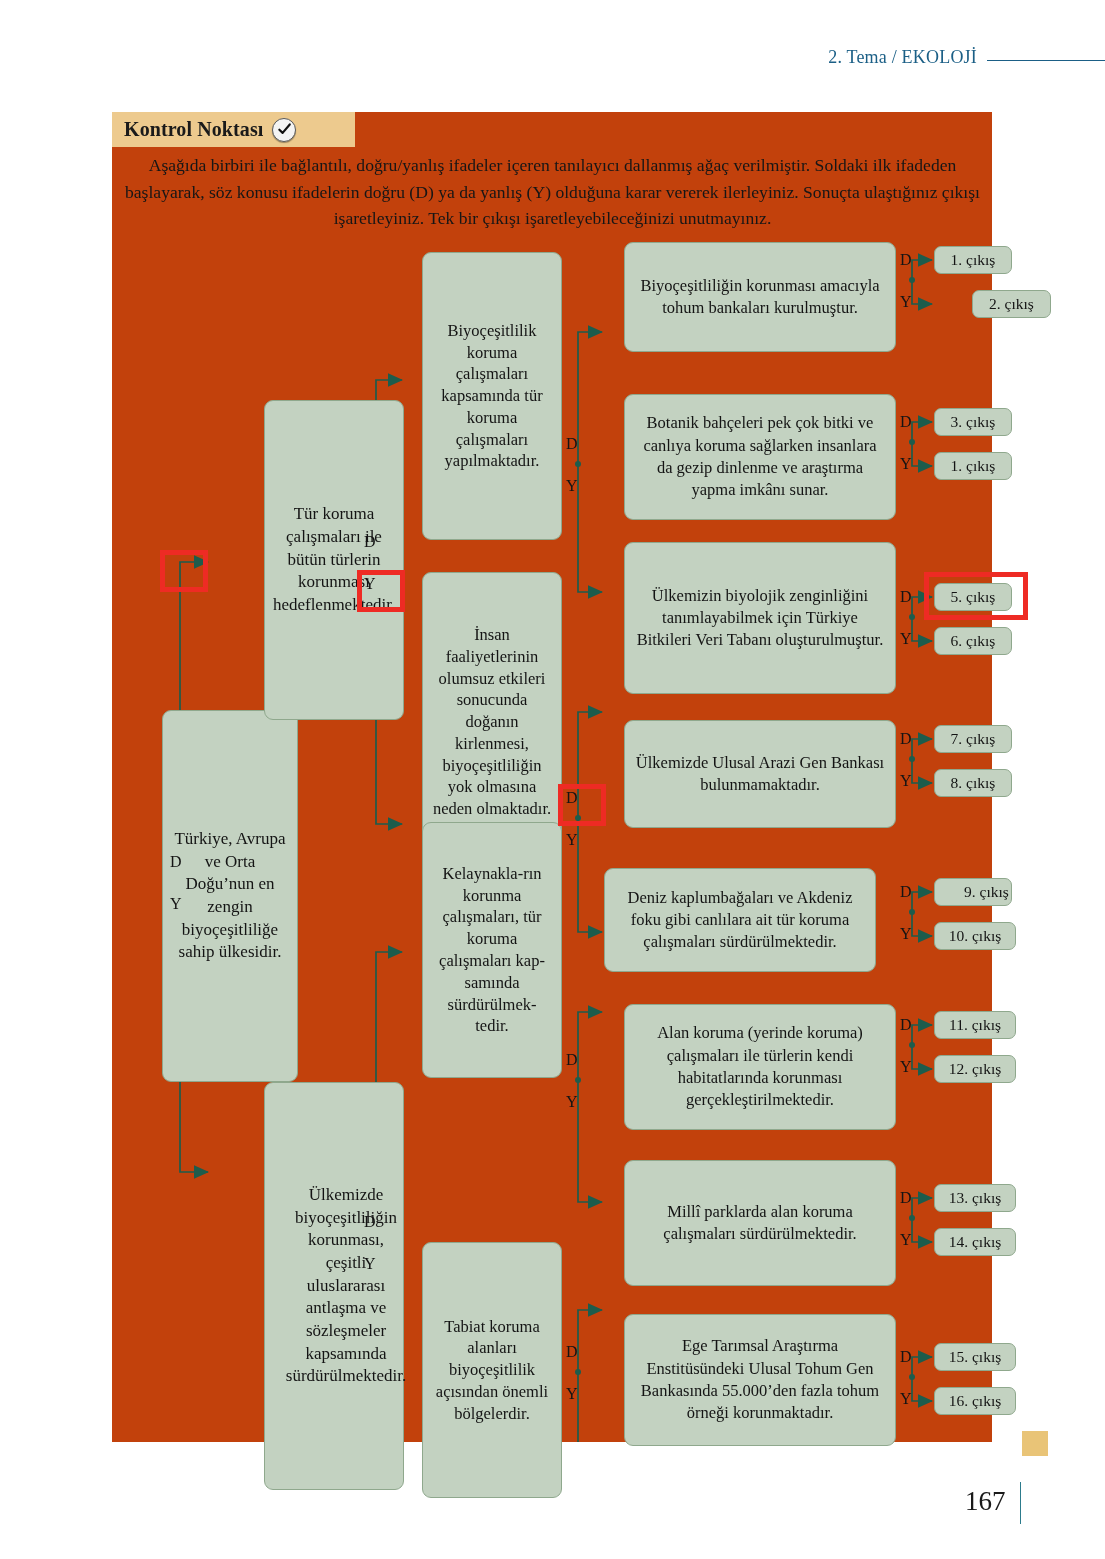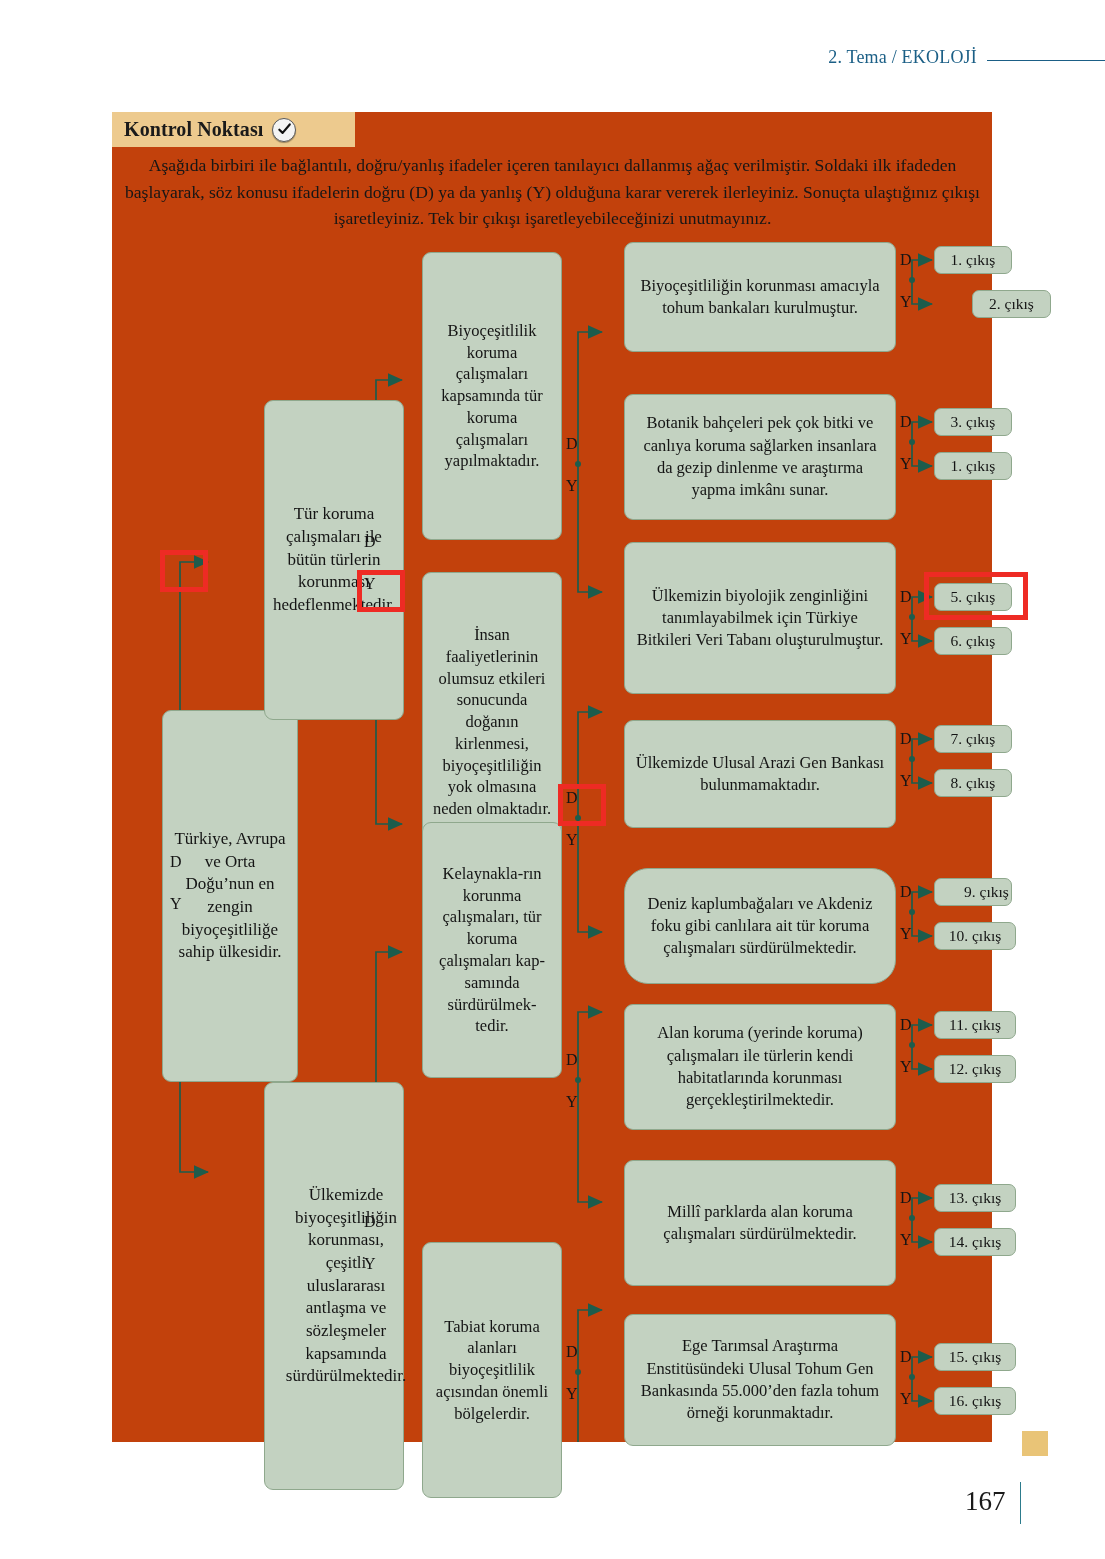--- a/index.html
+++ b/index.html
@@ -190,21 +190,21 @@
 
     <div class="node l2" style="left:310px;top:10px;width:140px;height:288px;">Biyoçeşitlilik koruma çalışmaları kapsamında tür koruma çalışmaları yapılmaktadır.</div>
     <div class="node l2" style="left:310px;top:330px;width:140px;height:300px;">İnsan faaliyetlerinin olumsuz etkileri sonucunda doğanın kirlenmesi, biyoçeşitliliğin yok olmasına neden olmaktadır.</div>
     <div class="node l2" style="left:310px;top:580px;width:140px;height:256px;">Kelaynakla-rın korunma çalışmaları, tür koruma çalışmaları kap-samında sürdürülmek-tedir.</div>
     <div class="node l2" style="left:310px;top:1000px;width:140px;height:256px;">Tabiat koruma alanları biyoçeşitlilik açısından önemli bölgelerdir.</div>
 
     <div class="node l3" style="left:512px;top:0px;width:272px;height:110px;">Biyoçeşitliliğin korunması amacıyla tohum bankaları kurulmuştur.</div>
     <div class="node l3" style="left:512px;top:152px;width:272px;height:126px;">Botanik bahçeleri pek çok bitki ve canlıya koruma sağlarken insanlara da gezip dinlenme ve araştırma yapma imkânı sunar.</div>
     <div class="node l3" style="left:512px;top:300px;width:272px;height:152px;">Ülkemizin biyolojik zenginliğini tanımlayabilmek için Türkiye Bitkileri Veri Tabanı oluşturulmuştur.</div>
     <div class="node l3" style="left:512px;top:478px;width:272px;height:108px;">Ülkemizde Ulusal Arazi Gen Bankası bulunmamaktadır.</div>
-    <div class="node l3" style="left:512px;top:626px;width:272px;height:116px;border-radius:24px;">Deniz kaplumbağaları ve Akdeniz foku gibi canlılara ait tür koruma çalışmaları sürdürülmektedir.</div>
+    <div class="node l3" style="left:492px;top:626px;width:272px;height:104px;">Deniz kaplumbağaları ve Akdeniz foku gibi canlılara ait tür koruma çalışmaları sürdürülmektedir.</div>
     <div class="node l3" style="left:512px;top:762px;width:272px;height:126px;">Alan koruma (yerinde koruma) çalışmaları ile türlerin kendi habitatlarında korunması gerçekleştirilmektedir.</div>
     <div class="node l3" style="left:512px;top:918px;width:272px;height:126px;">Millî parklarda alan koruma çalışmaları sürdürülmektedir.</div>
     <div class="node l3" style="left:512px;top:1072px;width:272px;height:132px;">Ege Tarımsal Araştırma Enstitüsündeki Ulusal Tohum Gen Bankasında 55.000’den fazla tohum örneği korunmaktadır.</div>
 
     <div class="node out" style="left:822px;top:4px;width:78px;height:28px;">1. çıkış</div>
     <div class="node out" style="left:860px;top:48px;width:79px;height:28px;">2. çıkış</div>
     <div class="node out" style="left:822px;top:166px;width:78px;height:28px;">3. çıkış</div>
     <div class="node out" style="left:822px;top:210px;width:78px;height:28px;">1. çıkış</div>
     <div class="node out" style="left:822px;top:341px;width:78px;height:28px;border-radius:7px;">5. çıkış</div>
     <div class="node out" style="left:822px;top:385px;width:78px;height:28px;">6. çıkış</div>

